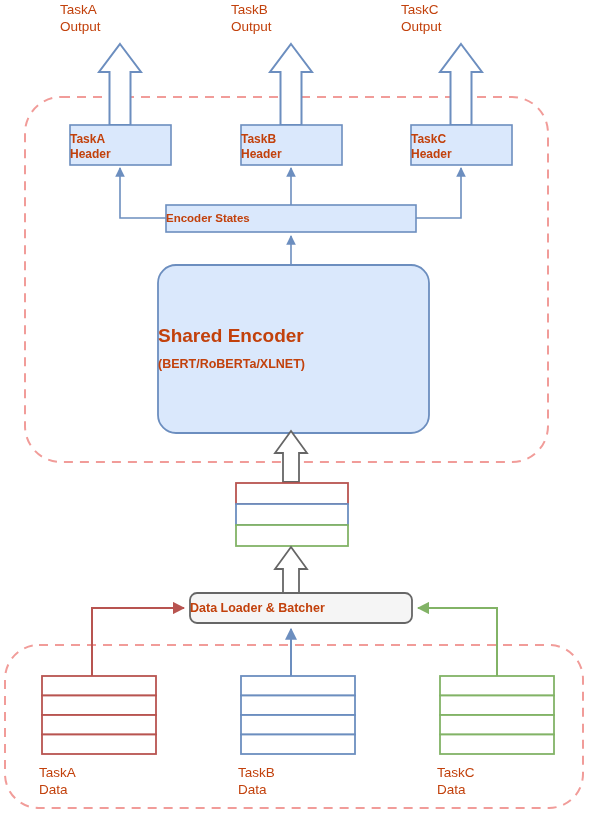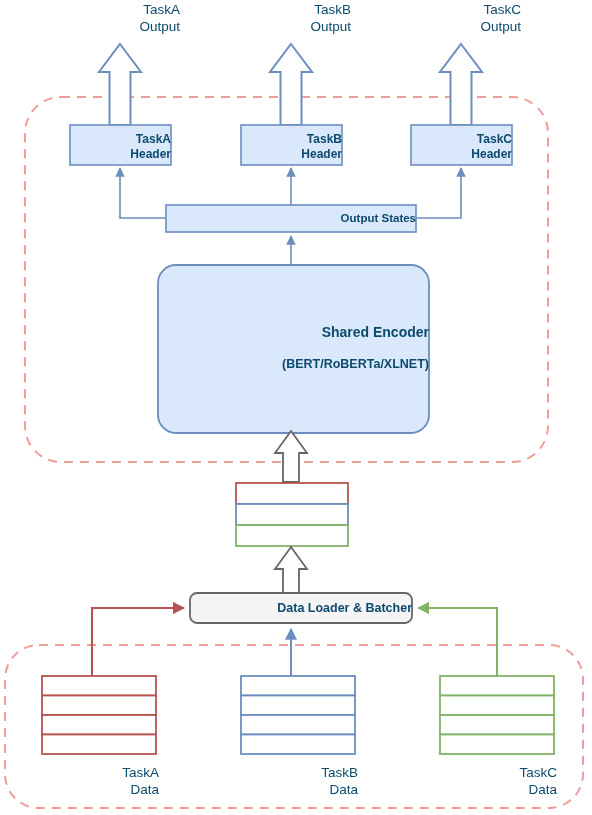--- a/index.html
+++ b/index.html
@@ -20,35 +20,35 @@
   svg.layer {
     position: absolute;
     left: 0;
     top: 0;
     width: 592px;
     height: 815px;
     pointer-events: none;
   }
   .txt {
     position: absolute;
-    text-align: right;
-    color: #0c4a6e;
+    text-align: left;
+    color: #c2410c;
     line-height: 1.25;
     white-space: pre;
   }
   .plain-label {
     font-size: 13.5px;
     font-weight: normal;
   }
   .box-label {
     font-size: 12px;
     font-weight: bold;
   }
   .enc-title {
-    font-size: 14px;
+    font-size: 19px;
     font-weight: bold;
   }
   .enc-sub {
     font-size: 12.5px;
     font-weight: bold;
   }
   .loader-label {
     font-size: 12.5px;
     font-weight: bold;
   }
@@ -154,21 +154,21 @@
   <div class="txt plain-label" style="left:231px; top:2px; width:120px;"><span>TaskB</span><br><span>Output</span></div>
 
   <div class="txt plain-label" style="left:401px; top:2px; width:120px;"><span>TaskC</span><br><span>Output</span></div>
 
   <div class="txt box-label" style="left:70px; top:132px; width:101px;"><span>TaskA</span><br><span>Header</span></div>
 
   <div class="txt box-label" style="left:241px; top:132px; width:101px;"><span>TaskB</span><br><span>Header</span></div>
 
   <div class="txt box-label" style="left:411px; top:132px; width:101px;"><span>TaskC</span><br><span>Header</span></div>
 
-  <div class="txt es-label" style="left:166px; top:211px; width:250px;">Output States</div>
+  <div class="txt es-label" style="left:166px; top:211px; width:250px;">Encoder States</div>
 
   <div class="txt enc-title" style="left:158px; top:324px; width:271px;">Shared Encoder</div>
   <div class="txt loader-label" style="left:190px; top:601px; width:222px;">Data Loader &amp; Batcher</div>
 
   <div class="txt enc-sub" style="left:158px; top:357px; width:271px;">(BERT/RoBERTa/XLNET)</div>
 
   <div class="txt plain-label" style="left:39px; top:765px; width:120px;"><span>TaskA</span><br><span>Data</span></div>
 
   <div class="txt plain-label" style="left:238px; top:765px; width:120px;"><span>TaskB</span><br><span>Data</span></div>
 

